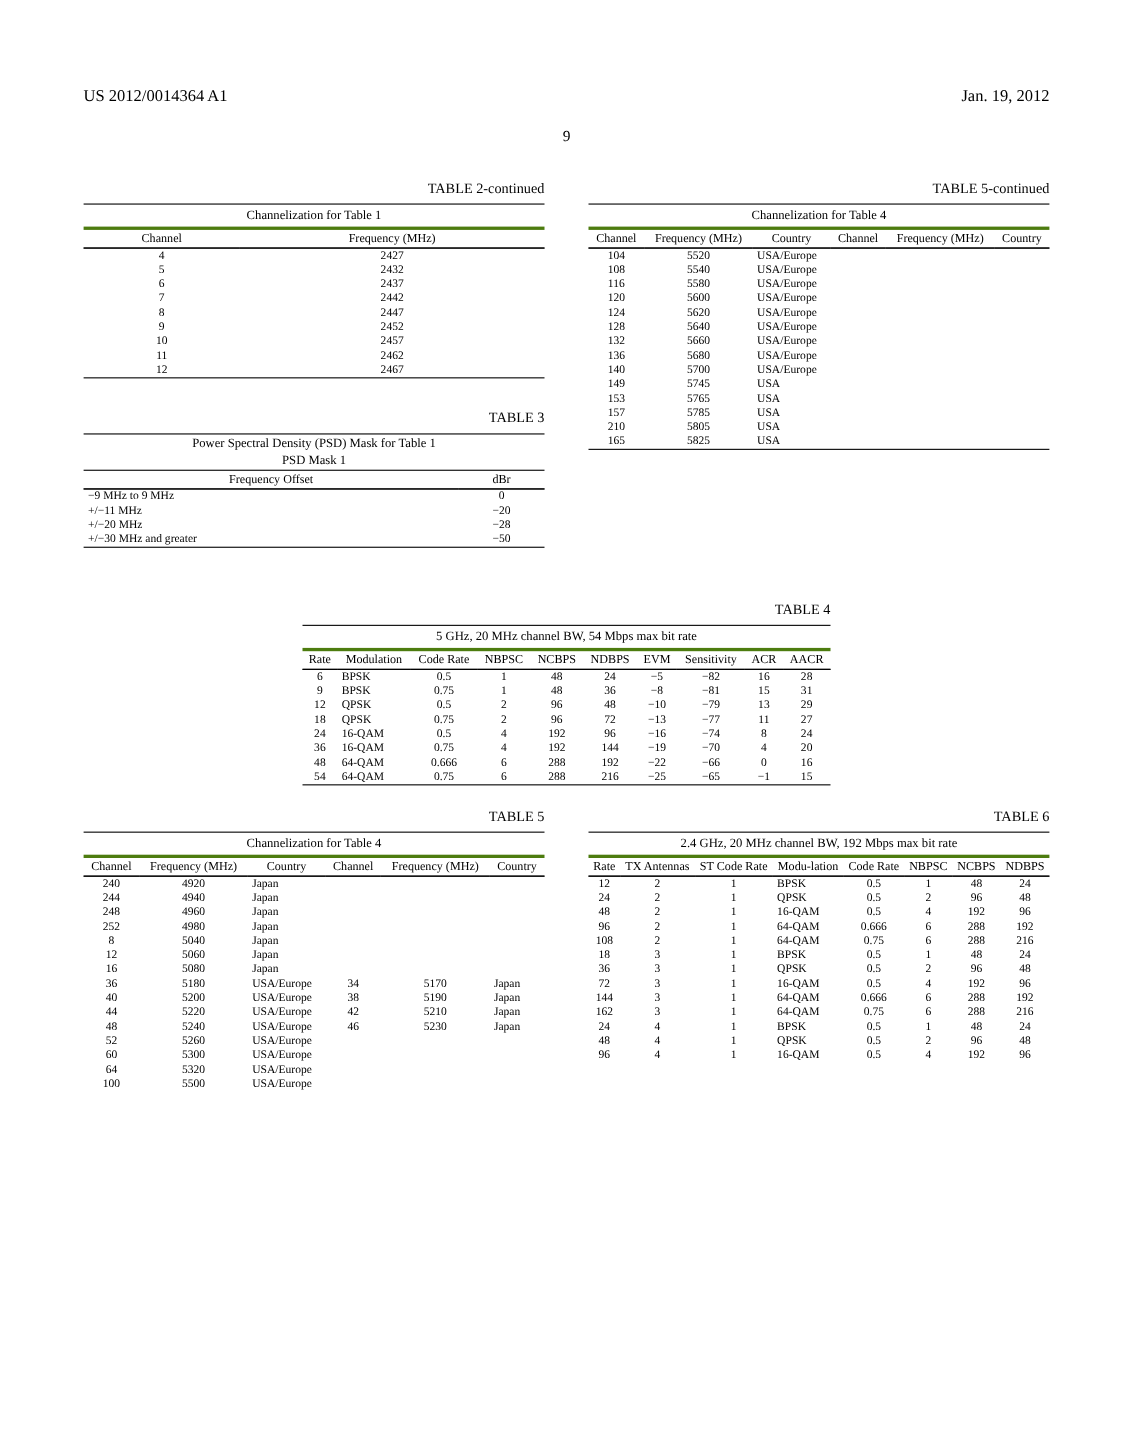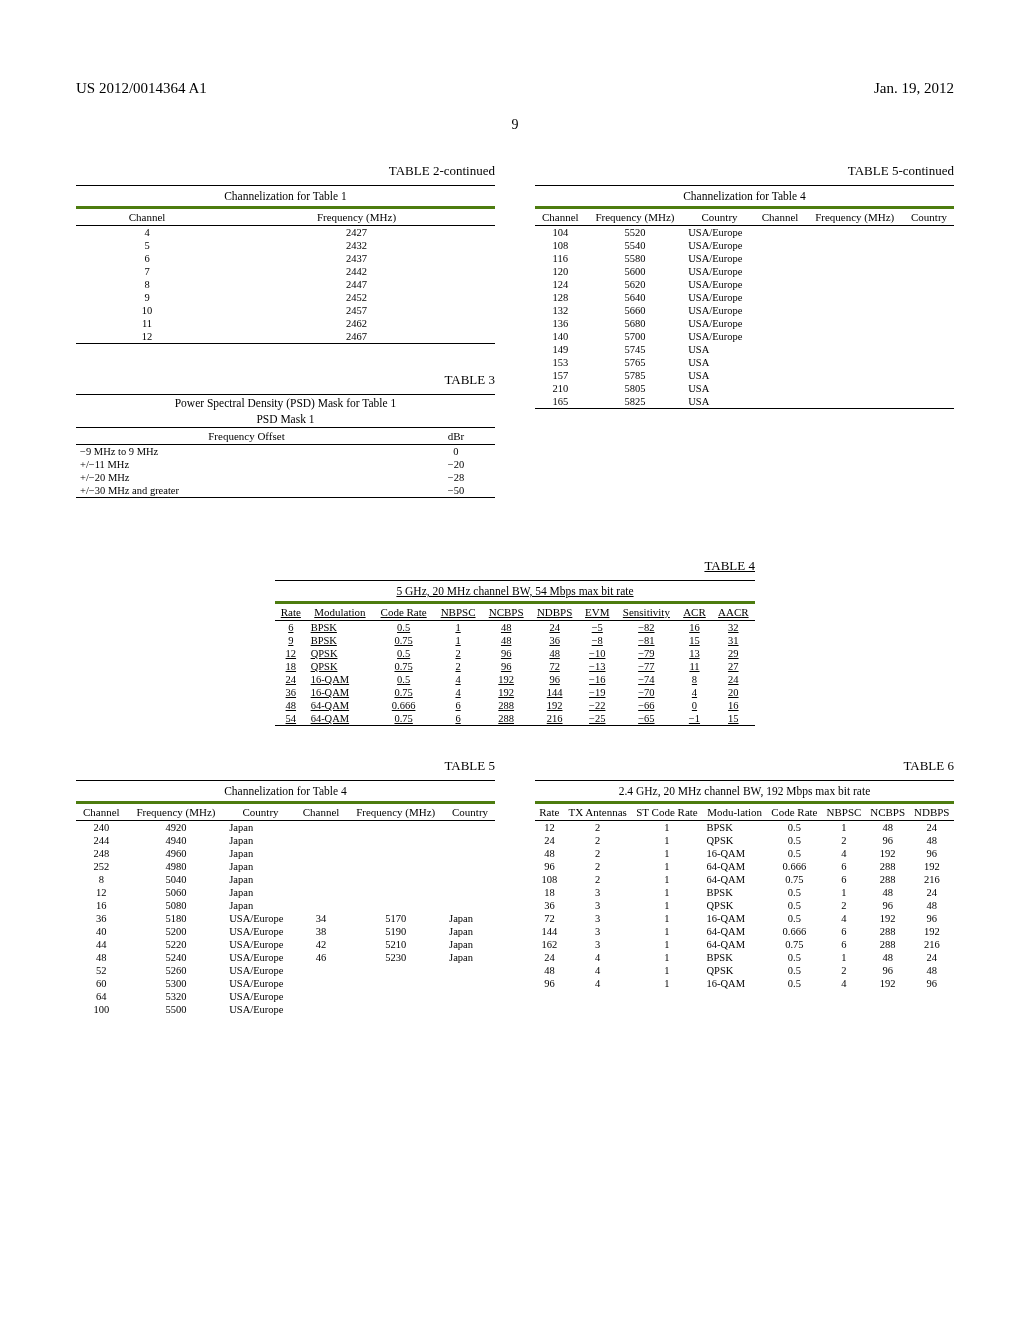--- a/index.html
+++ b/index.html
@@ -71,22 +71,21 @@
     padding: 1px 4px;
     text-align: center;
     font-size: 10.5px;
   }
   td.left { text-align: left; }
   .table-end {
     border-bottom: 1.5px solid #000;
   }
   .wide-table {
     width: 480px;
-    margin: 32px auto;
-    text-decoration: underline;
+    margin: 20px auto;
   }
   .full-row {
     width: 100%;
     margin-top: 10px;
   }
 </style>
 </head>
 <body>
 
 <div class="page">
@@ -349,21 +348,21 @@
             <tr>
               <td>6</td>
               <td class="left">BPSK</td>
               <td>0.5</td>
               <td>1</td>
               <td>48</td>
               <td>24</td>
               <td>−5</td>
               <td>−82</td>
               <td>16</td>
-              <td>32</td>
+              <td>28</td>
             </tr>
             <tr>
               <td>9</td>
               <td class="left">BPSK</td>
               <td>0.75</td>
               <td>1</td>
               <td>48</td>
               <td>36</td>
               <td>−8</td>
               <td>−81</td>

